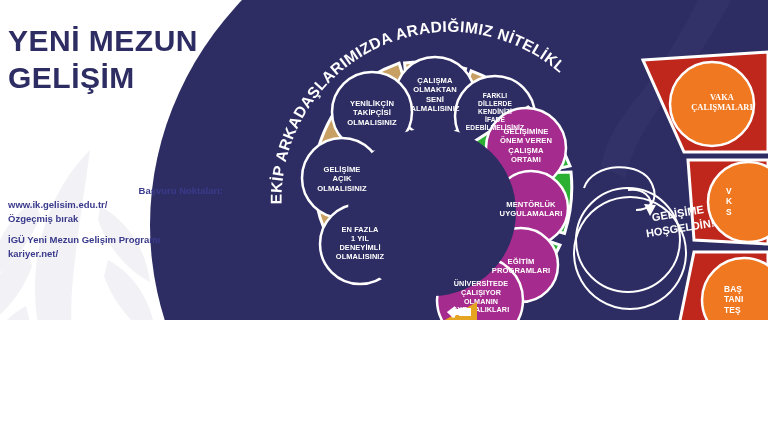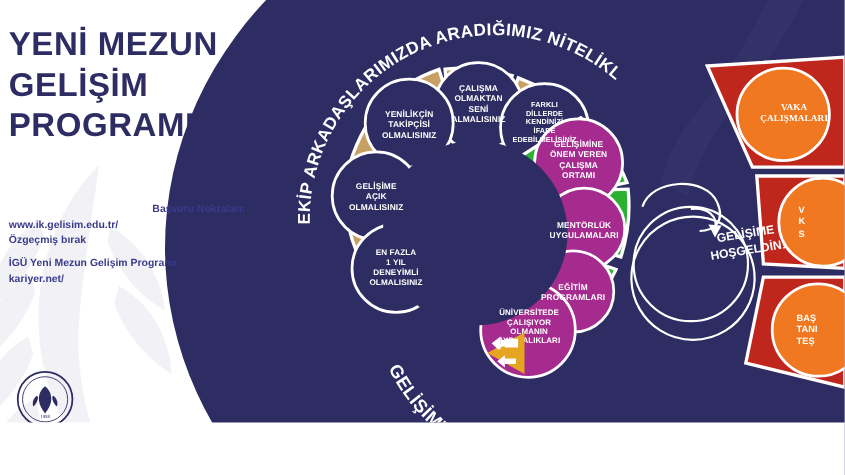--- a/index.html
+++ b/index.html
@@ -2,21 +2,21 @@
 <html><head>
 <meta charset="utf-8">
 <style>
   html,body{margin:0;padding:0;}
   body{
     width:768px;height:432px;overflow:hidden;
     font-family:"Liberation Sans",sans-serif;
     background:#ffffff;
     position:relative;
   }
-  #stage{position:absolute;inset:0;width:768px;height:384px;overflow:hidden;background:#ffffff;}
+  #stage{position:absolute;inset:0;width:768px;height:320px;overflow:hidden;background:#ffffff;}
 
   
   .bg-navy{
     position:absolute;
     left:150px;top:-120px;
     width:760px;height:690px;
     background:#2e2d63;
     border-radius:50% 0 0 50% / 50% 0 0 50%;
   }
   .watermark{
@@ -108,21 +108,20 @@
     </g>
   </svg>
 
   <svg class="swoosh" viewBox="0 0 180 250">
     <path d="M120 0 C104 44 76 96 34 148 C20 166 10 186 6 206 L30 218 C36 192 50 166 70 140 C112 86 140 40 152 0 Z" fill="#4a4880" opacity="0.55"></path>
   </svg>
 
   <div class="headline">
     <span class="ln">YENİ MEZUN</span>
     <span class="ln">GELİŞİM</span>
-    <span class="ln">PROGRAMI</span>
   </div>
 
   <div class="apply">
     <span class="lbl">Başvuru Noktaları:</span>
     <span class="lnk">www.ik.gelisim.edu.tr/</span>
     <span class="lnk">Özgeçmiş bırak</span>
     <span class="gap"></span>
     <span class="lnk">İGÜ Yeni Mezun Gelişim Programı</span>
     <span class="lnk">kariyer.net/</span>
   </div>

